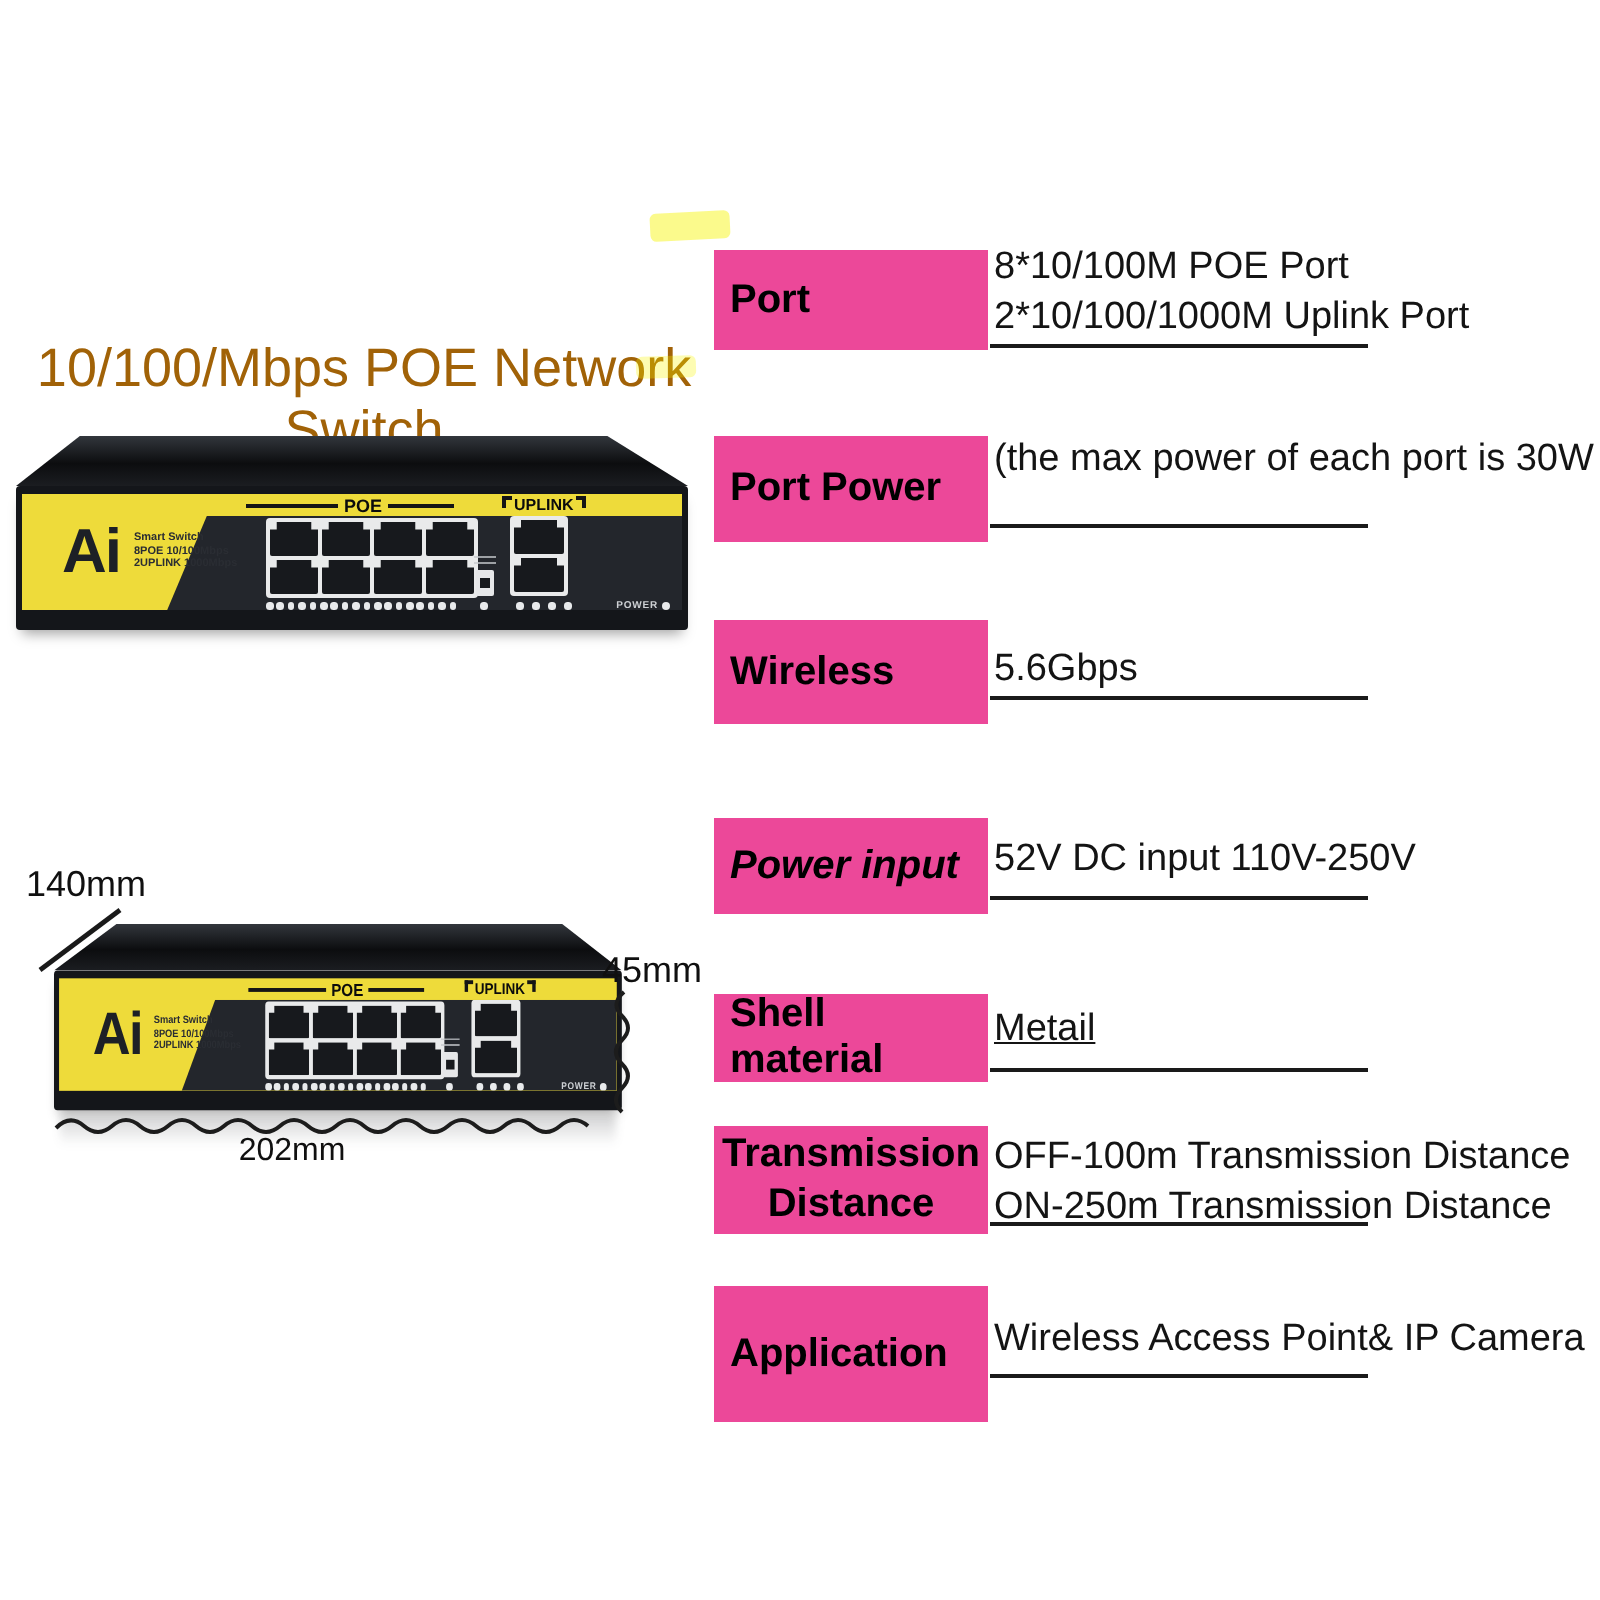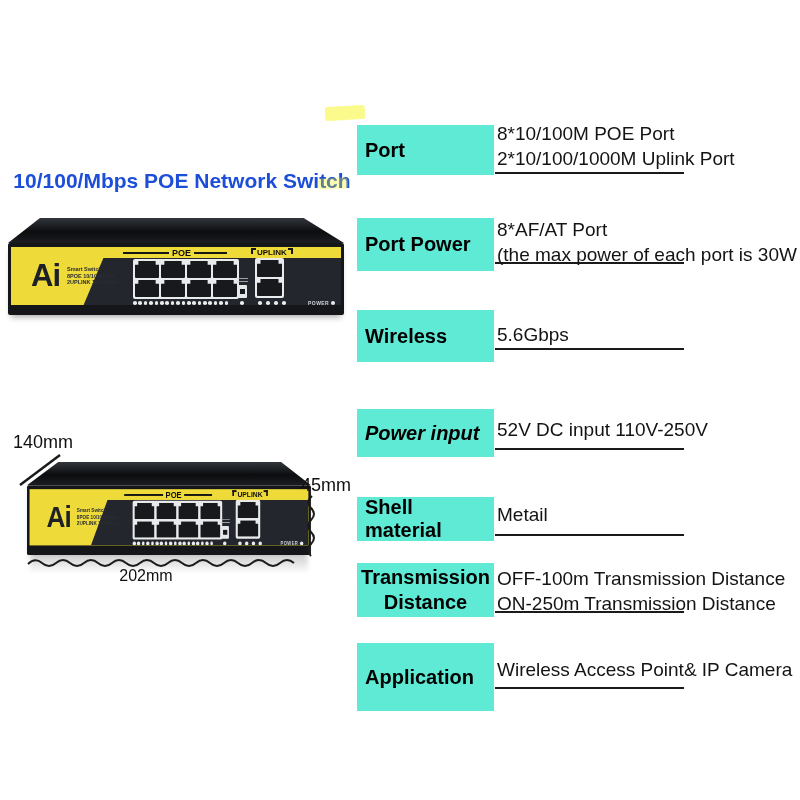--- a/index.html
+++ b/index.html
@@ -3,41 +3,41 @@
 <meta charset="utf-8">
 <style>
   html,body{margin:0;padding:0;background:#fff;}
   #stage{position:relative;width:800px;height:800px;background:#ffffff;overflow:hidden;
          font-family:"Liberation Sans",sans-serif;color:#111;}
 
   
   .title{position:absolute;left:0;top:116px;width:364px;text-align:center;
          font-size:35px;font-weight:700;color:#0b0b0b;letter-spacing:0.5px;}
   .subtitle{position:absolute;left:0;top:169px;width:364px;text-align:center;
-         font-size:21px;font-weight:700;color:#1d4ed8;}
+         font-size:27px;font-weight:400;color:#a16207;}
 
   
   .smudge{position:absolute;background:#f7f500;border-radius:3px;}
   .smudge-a{left:325px;top:106px;width:40px;height:14px;opacity:.45;transform:rotate(-3deg);}
   .smudge-b{left:318px;top:178px;width:30px;height:11px;opacity:.30;transform:rotate(-2deg);}
 
   
   .spec-row{position:absolute;left:357px;width:443px;}
-  .spec-label{position:absolute;left:0;top:0;width:137px;background:#5eead4;color:#000;
+  .spec-label{position:absolute;left:0;top:0;width:137px;background:#ec4899;color:#000;
               font-size:20px;font-weight:700;display:flex;align-items:center;
               padding-left:8px;box-sizing:border-box;}
   .spec-values{position:absolute;left:140px;font-size:19px;color:#141414;
                line-height:25px;white-space:nowrap;}
   .spec-underline{position:absolute;left:138px;width:189px;height:2px;background:#1a1a1a;}
 
   .r1{top:125px;} .r1 .spec-label{height:50px;} .r1 .spec-values{top:-4px;} .r1 .spec-underline{top:47px;}
   .r2{top:218px;} .r2 .spec-label{height:53px;} .r2 .spec-values{top:-1px;} .r2 .spec-underline{top:44px;}
   .r3{top:310px;} .r3 .spec-label{height:52px;} .r3 .spec-values{top:12px;} .r3 .spec-underline{top:38px;}
   .r4{top:409px;} .r4 .spec-label{height:48px;font-style:italic;} .r4 .spec-values{top:8px;}  .r4 .spec-underline{top:39px;}
-  .r5{top:497px;} .r5 .spec-label{height:44px;} .r5 .spec-values{top:5px;}  .r5 .spec-underline{top:37px;}
+  .r5{top:497px;} .r5 .spec-label{height:44px;} .r5 .spec-values{top:5px;text-decoration:underline;}  .r5 .spec-underline{top:37px;}
   .r6{top:563px;} .r6 .spec-label{height:54px;padding-left:0;justify-content:center;text-align:center;line-height:25px;}
                   .r6 .spec-values{top:3px;} .r6 .spec-underline{top:48px;}
   .r7{top:643px;} .r7 .spec-label{height:68px;} .r7 .spec-values{top:14px;} .r7 .spec-underline{top:44px;}
 
   
   .switch-wrap{position:absolute;width:336px;height:100px;}
   #switch1{left:8px;top:218px;}
   #switch2{left:27px;top:462px;}
   #switch2 .device{transform:scale(0.845,0.97);transform-origin:0 0;}
   .device{position:relative;width:336px;height:100px;}
@@ -281,21 +281,20 @@
     <div class="spec-values">
       <div>8*10/100M POE Port</div>
       <div>2*10/100/1000M Uplink Port</div>
     </div>
     <div class="spec-underline"></div>
   </div>
 
   <div class="spec-row r2">
     <div class="spec-label">Port Power</div>
     <div class="spec-values">
-      <div>8*AF/AT Port</div>
       <div>(the max power of each port is 30W</div>
     </div>
     <div class="spec-underline"></div>
   </div>
 
   <div class="spec-row r3">
     <div class="spec-label">Wireless</div>
     <div class="spec-values">
       <div>5.6Gbps</div>
     </div>

